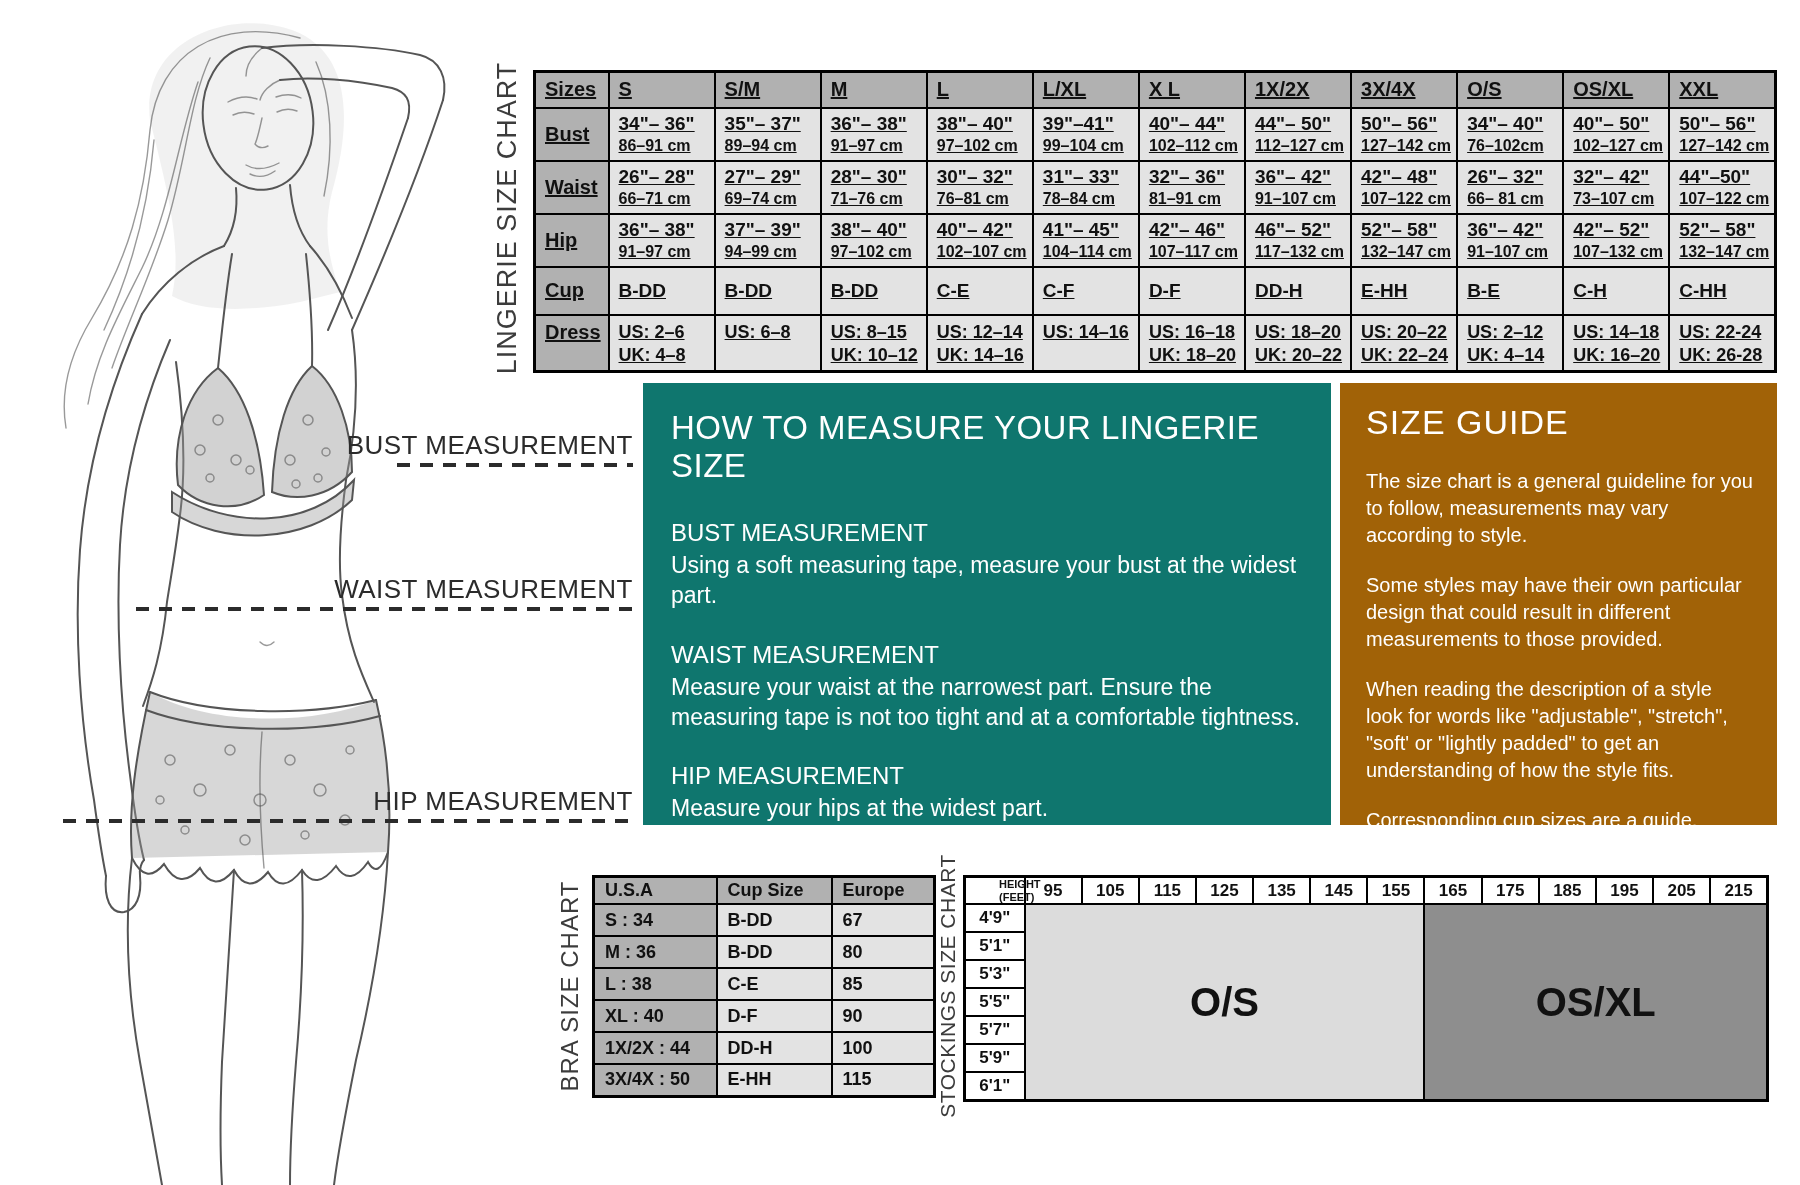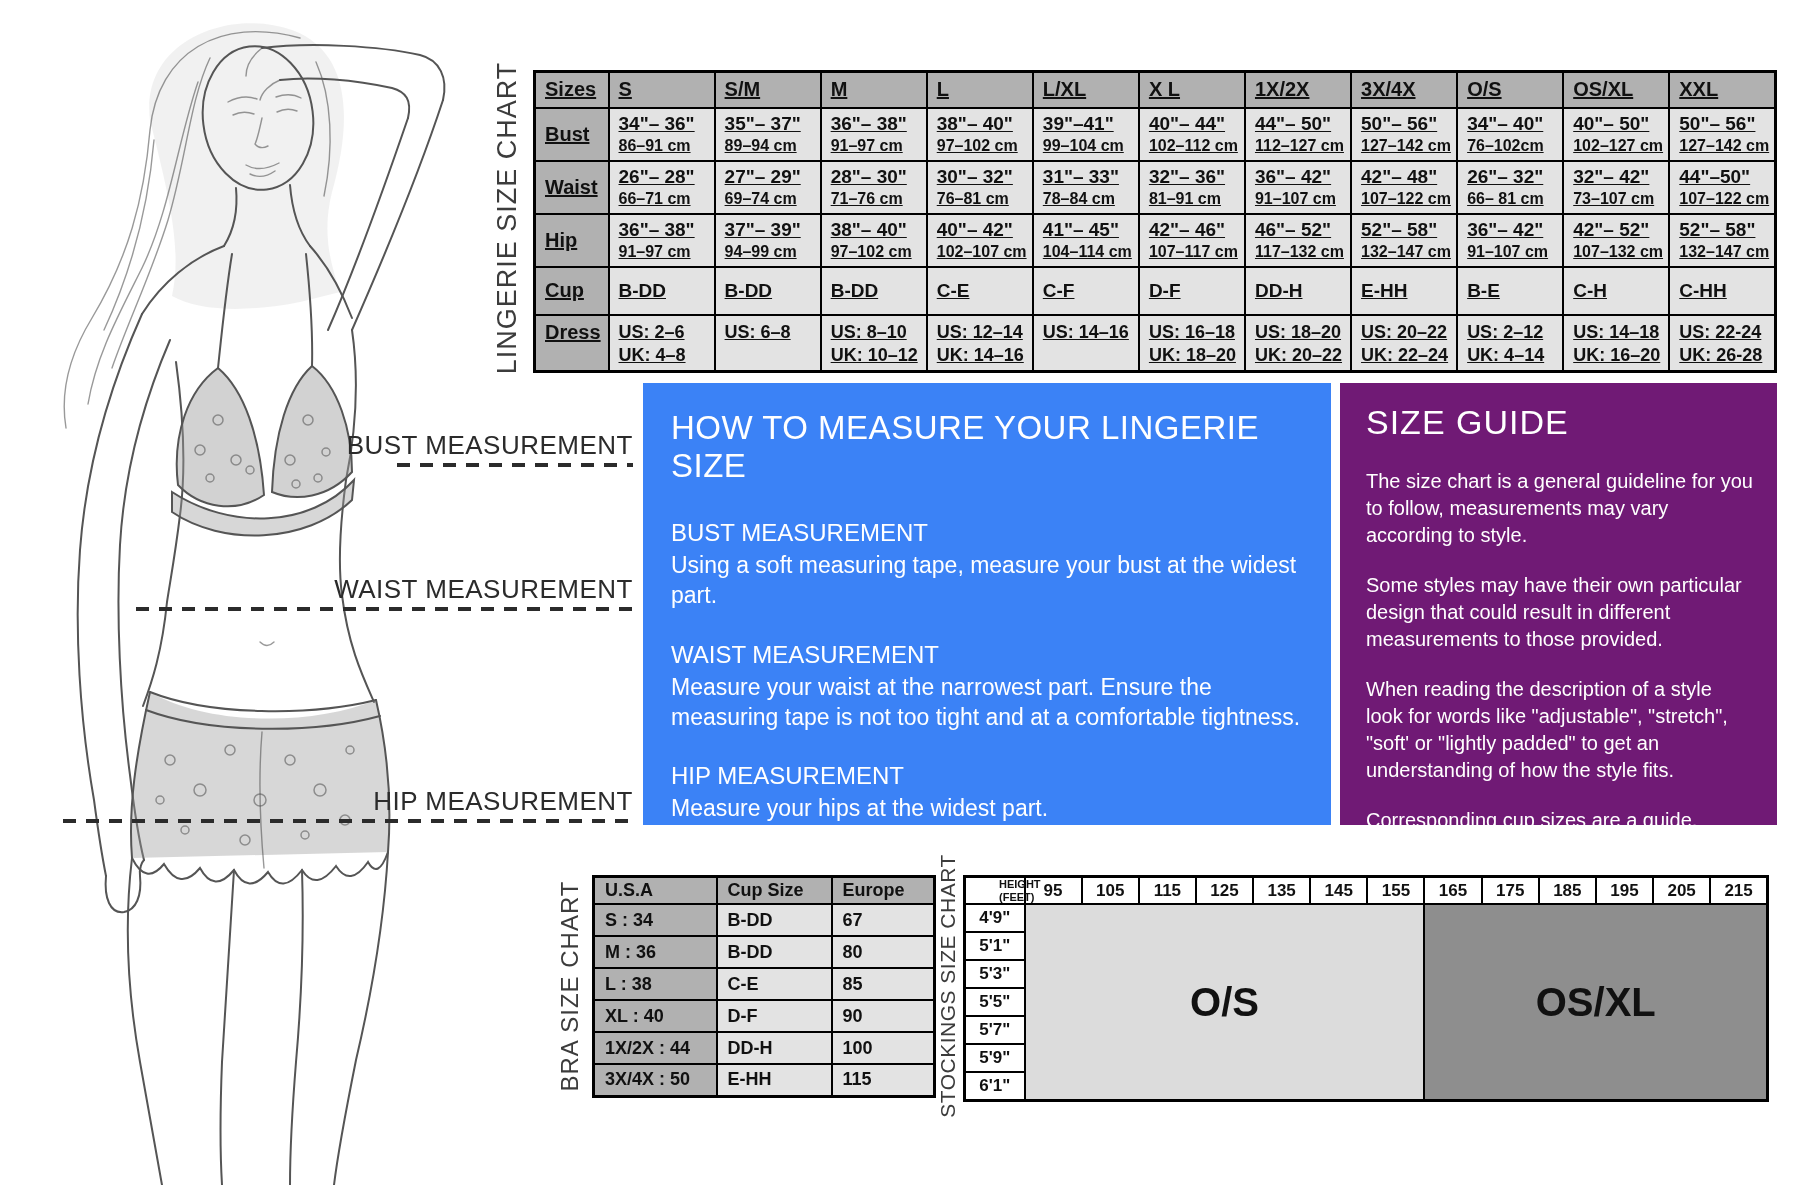--- a/index.html
+++ b/index.html
@@ -35,26 +35,26 @@
   .main-table tr.r2{height:53px;}
   .main-table tr.cup-row{height:48px;}
   .main-table tr.dress{height:57px;}
   .main-table .v{font-size:19px;font-weight:bold;}
   .main-table .cm{font-size:16px;font-weight:bold;margin-top:2px;}
   .main-table .cup-cell{font-size:19px;font-weight:bold;}
   .main-table tr.dress th,.main-table tr.dress td{vertical-align:top;padding-top:5px;}
   .main-table .us,.main-table .uk{font-size:18px;font-weight:bold;line-height:1.3;}
 
   
-  .how-to{position:absolute;left:643px;top:383px;width:688px;height:442px;background:#3b82f6;
+  .how-to{position:absolute;left:643px;top:383px;width:688px;height:442px;background:#0f766e;
           color:#fff;padding:26px 0 8px 28px;box-sizing:border-box;}
   .how-to h1{margin:0 0 34px 0;font-size:33px;font-weight:normal;letter-spacing:.5px;}
   .how-to h2{margin:0 0 3px 0;font-size:24px;font-weight:normal;}
   .how-to p{margin:0 0 30px 0;font-size:23px;font-weight:normal;line-height:1.32;max-width:645px;}
-  .size-guide{position:absolute;left:1340px;top:383px;width:437px;height:442px;background:#701a75;
+  .size-guide{position:absolute;left:1340px;top:383px;width:437px;height:442px;background:#a16207;
           color:#fff;padding:20px 24px 0 26px;box-sizing:border-box;}
   .size-guide h1{margin:0 0 26px 0;font-size:34px;font-weight:normal;letter-spacing:1px;}
   .size-guide p{margin:0 0 23px 0;font-size:20px;line-height:1.35;}
 
   
   .bra-table{position:absolute;left:592px;top:875px;width:341px;border:3px solid #000;}
   .bra-table th,.bra-table td{border:2px solid #000;padding:2px 4px 2px 10px;text-align:left;
           font-size:18px;font-weight:bold;}
   .bra-table th{background:#b1b1b1;}
   .bra-table td{background:#e3e3e3;}
@@ -365,21 +365,21 @@
         <tr class="dress">
           <th>Dress</th>
           <td>
             <div class="us">US: 2–6</div>
             <div class="uk">UK: 4–8</div>
           </td>
           <td>
             <div class="us">US: 6–8</div>
           </td>
           <td>
-            <div class="us">US: 8–10</div>
+            <div class="us">US: 8–15</div>
             <div class="uk">UK: 10–12</div>
           </td>
           <td>
             <div class="us">US: 12–14</div>
             <div class="uk">UK: 14–16</div>
           </td>
           <td>
             <div class="us">US: 14–16</div>
           </td>
           <td>

